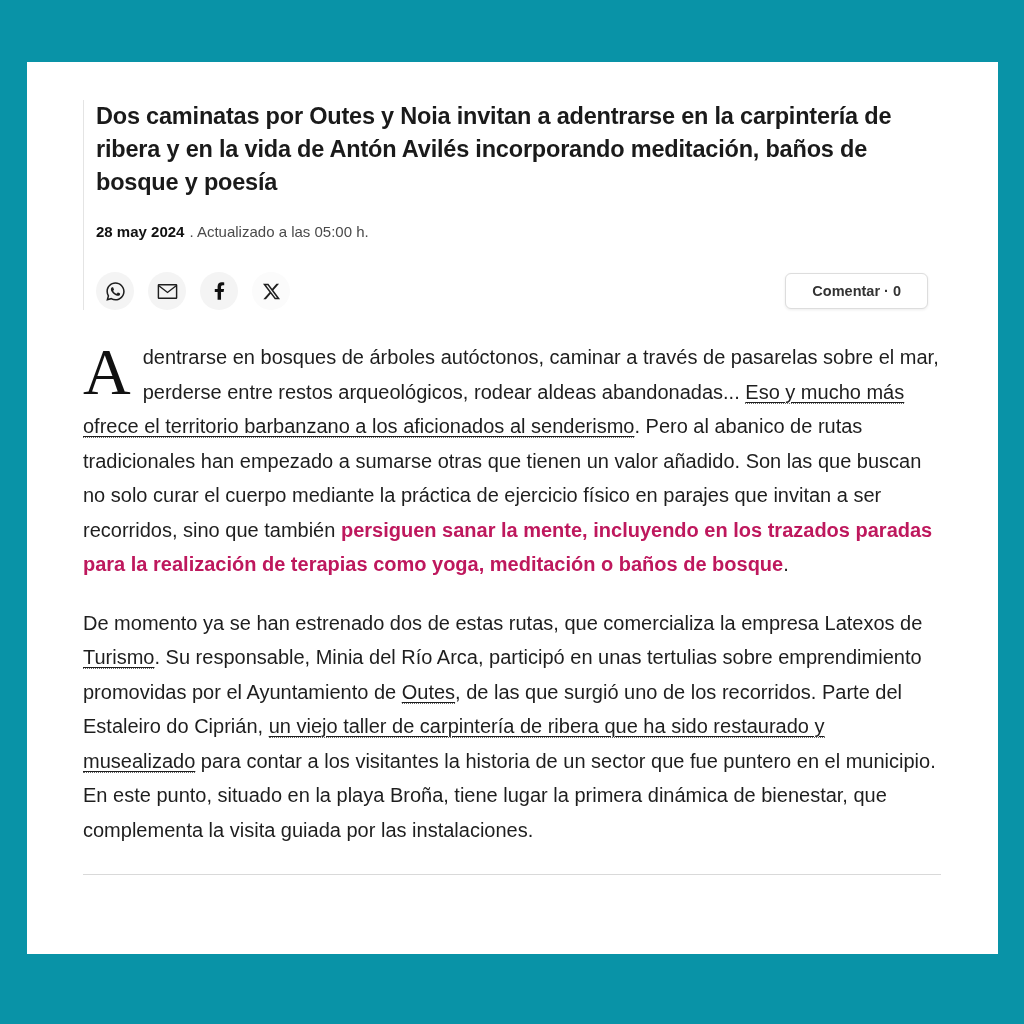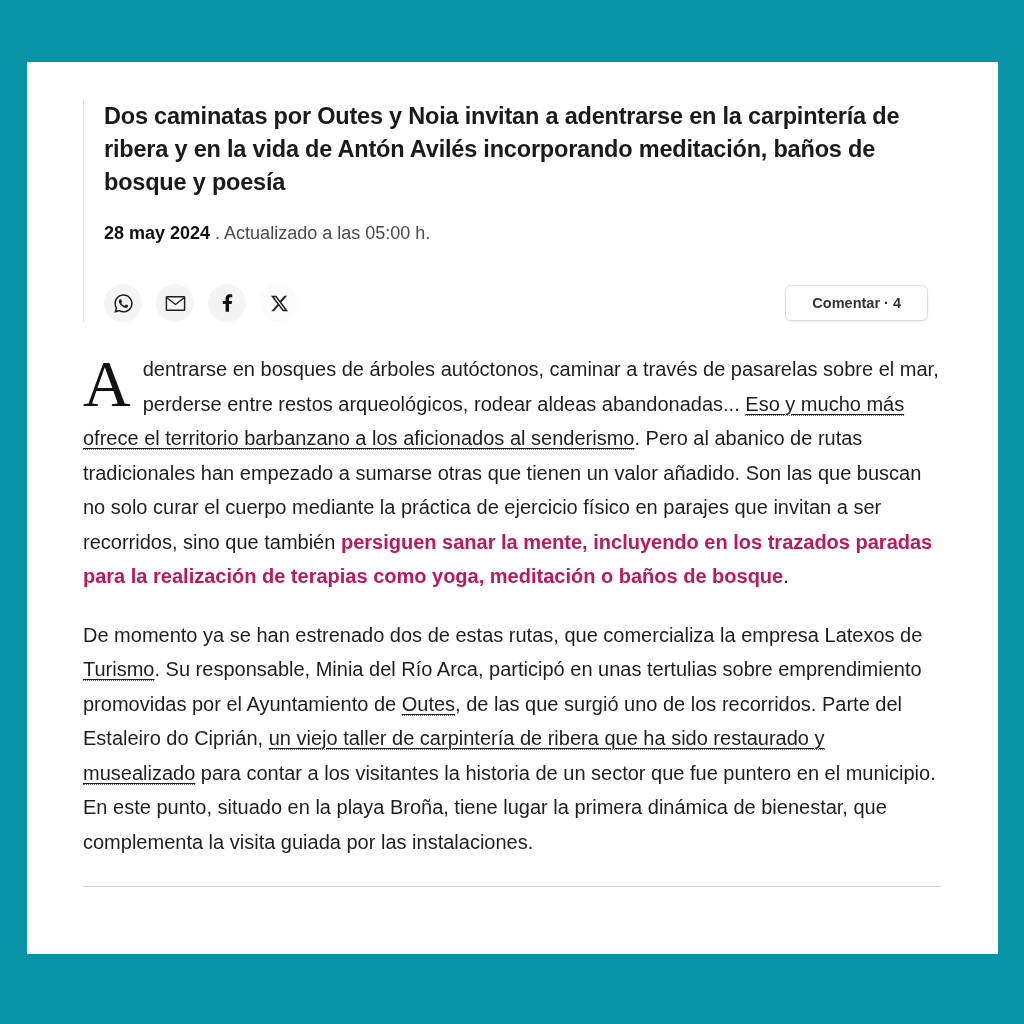--- a/index.html
+++ b/index.html
@@ -14,34 +14,34 @@
     left: 27px; top: 62px;
     width: 971px; height: 892px;
     background: var(--card, #ffffff);
   }
   .content {
     padding: 38px 57px 0 56px;
   }
   
   .article-header {
     border-left: 1px solid var(--rule, #e4e4e4);
-    padding-left: 20px;
+    padding-left: 12px;
   }
   h1.article-title {
     font-size: 23.5px;
     line-height: 33px;
     font-weight: 700;
     letter-spacing: -0.2px;
     color: #1a1a1a;
     margin-bottom: 24px;
   }
   .dateline {
-    font-size: 18px;
+    font-size: 15px;
     color: #4a4a4a;
-    margin-bottom: 40px;
+    margin-bottom: 32px;
   }
   .dateline .date-bold { font-weight: 700; color: #111; }
   .dateline .date-updated { margin-left: 5px; }
   .share-row {
     display: flex;
     align-items: center;
     justify-content: space-between;
     height: 38px;
   }
   .share-icons { display: flex; align-items: center; gap: 14px; }
@@ -146,21 +146,21 @@
           <button class="share-btn" style="background:#fbfbfb;">
             <span>
               <svg width="19" height="19" viewBox="0 0 512 512" fill="#1f1f1f">
                 <path d="M389.2 48h70.6L305.6 224.2 487 464H345L233.7 318.6 106.5 464H35.8L200.7 275.5 26.8 48H172.4L272.9 180.9 389.2 48zM364.4 421.8h39.1L151.1 88h-42L364.4 421.8z"></path>
               </svg>
             </span>
           </button>
 
         </div>
 
-        <button class="comment-btn">Comentar · 4</button>
+        <button class="comment-btn">Comentar · 0</button>
       </div>
     </header>
 
     <div class="article-body">
         <p class="para"><span class="dropcap">A</span><span>dentrarse en bosques de árboles autóctonos, caminar a través de pasarelas sobre el mar, perderse entre restos arqueológicos, rodear aldeas abandonadas... </span><a href="#" class="body-link">Eso y mucho más ofrece el territorio barbanzano a los aficionados al senderismo</a><span>. Pero al abanico de rutas tradicionales han empezado a sumarse otras que tienen un valor añadido. Son las que buscan no solo curar el cuerpo mediante la práctica de ejercicio físico en parajes que invitan a ser recorridos, sino que también </span><span class="b">persiguen sanar la mente, incluyendo en los trazados paradas para la realización de terapias como yoga, meditación o baños de bosque</span><span>.</span></p>
         <p class="para"><span>De momento ya se han estrenado dos de estas rutas, que comercializa la empresa Latexos de </span><a href="#" class="body-link">Turismo</a><span>. Su responsable, Minia del Río Arca, participó en unas tertulias sobre emprendimiento promovidas por el Ayuntamiento de </span><a href="#" class="body-link">Outes</a><span>, de las que surgió uno de los recorridos. Parte del Estaleiro do Ciprián, </span><a href="#" class="body-link">un viejo taller de carpintería de ribera que ha sido restaurado y musealizado</a><span> para contar a los visitantes la historia de un sector que fue puntero en el municipio. En este punto, situado en la playa Broña, tiene lugar la primera dinámica de bienestar, que complementa la visita guiada por las instalaciones.</span></p>
       </div>
 
     <hr class="bottom-divider">
 

